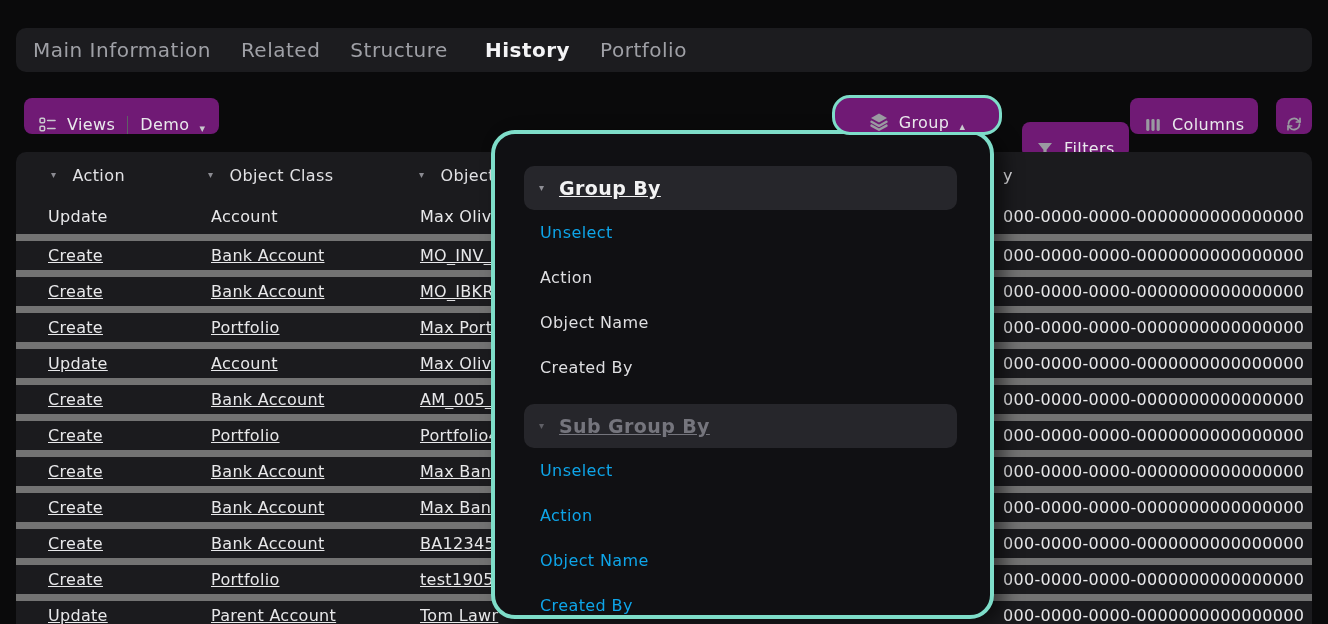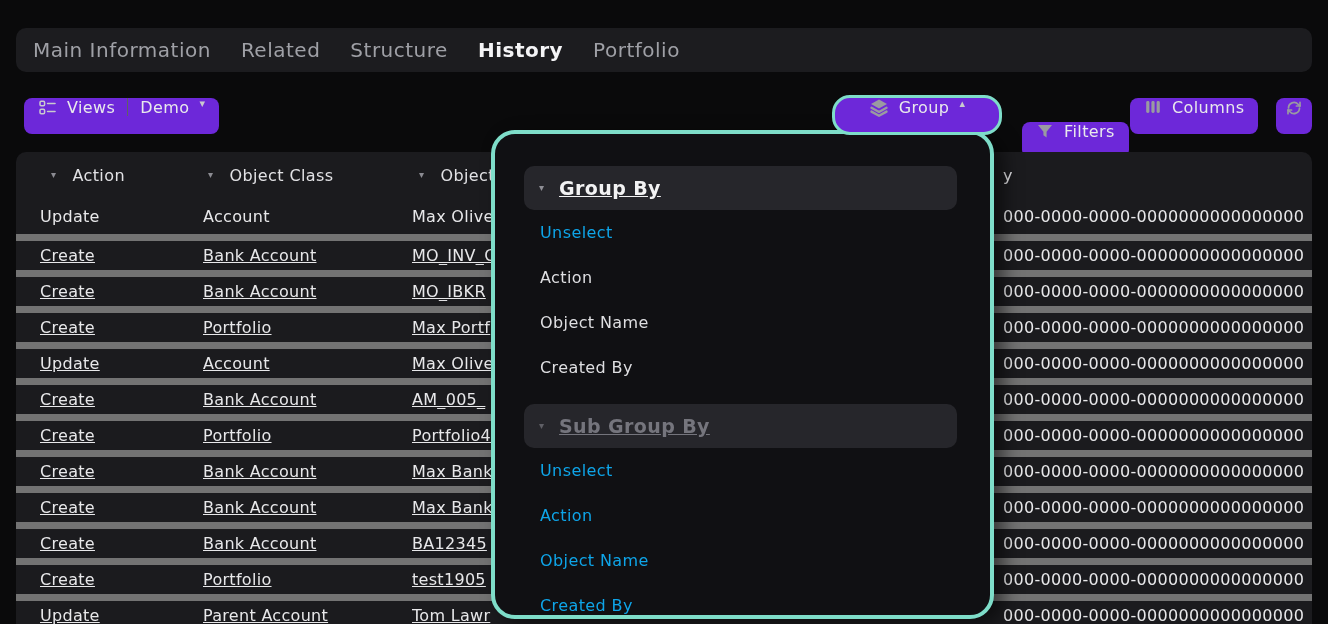--- a/index.html
+++ b/index.html
@@ -10,26 +10,26 @@
     background:#0a0a0b; overflow:hidden; color:#e8e8ea;
   }
 
   
   .tabbar {
     position:absolute; left:16px; top:28px; width:1296px; height:44px;
     background:#1c1c1f; border-radius:10px;
     display:flex; align-items:center; gap:30px; padding-left:17px;
   }
   .tab { font-size:20px; letter-spacing:.5px; color:#9fa0a6; cursor:default; white-space:nowrap; }
-  .tab.active { color:#f4f4f6; font-weight:bold; }
+  .tab.active { color:#f4f4f6; font-weight:bold;margin-left:7px; }
 
   
   .btn {
-    position:absolute; top:98px; height:36px; background:#6d28d9; border:none;
-    border-radius:8px; display:flex; align-items:flex-start; gap:10px;
+    position:absolute; top:98px; height:36px; background:#701a75; border:none;
+    border-radius:8px; display:flex; align-items:flex-end; gap:10px;
     color:#e9e9ec; font-size:16px; letter-spacing:.4px; padding:0 14px;
     font-family:inherit; cursor:default;
   }
   .views-btn { left:24px; }
   .views-sep { width:1px; height:18px; background:#5f5f66; margin:0 2px; }
   .caret { font-size:11px; color:#c9c9ce; line-height:1; }
   .caret.dim { color:#8b8b92; }
   .group-btn {
     left:832px; top:95px; height:40px; width:170px; z-index:40;
     border:3px solid var(--accent,#7eddc9); border-radius:18px;
@@ -45,21 +45,21 @@
     position:absolute; left:16px; top:152px; width:1296px; height:472px;
     background:#1b1b1e; border-radius:10px 10px 0 0; overflow:hidden; z-index:10;
   }
   .thead {
     position:relative; height:46px; display:flex; align-items:center; padding-left:35px;
   }
   .hc { display:flex; align-items:center; gap:16px; color:#e2e2e5; font-size:16px; letter-spacing:.4px; }
   .hc .caret { font-size:10px; }
   .hc1 { width:157px; } .hc2 { width:211px; } .hc3 { flex:1; overflow:hidden; white-space:nowrap; }
   .hfrag { position:absolute; left:987px; top:0; height:100%; display:flex; align-items:center; color:#e2e2e5; font-size:16px; }
-  .trow { position:relative; height:36px; display:flex; align-items:center; padding-left:24px; font-size:16px; letter-spacing:.3px; }
+  .trow { position:relative; height:36px; display:flex; align-items:center; padding-left:32px; font-size:16px; letter-spacing:.3px; }
   .rows .trow:not(:first-child) { border-top:7px solid #737373;text-decoration:underline; }
   .c1 { width:163px; } .c2 { width:209px; }
   .c3 { flex:1; overflow:hidden; white-space:nowrap; }
   .cid { position:absolute; left:987px; top:0; height:100%; width:309px;
          display:flex; align-items:center; overflow:hidden; white-space:nowrap; }
 
   
   .panel {
     position:absolute; left:491px; top:130px; width:503px; height:489px; z-index:30;
     background:#101013; border:4px solid var(--accent,#7eddc9); border-radius:24px;

